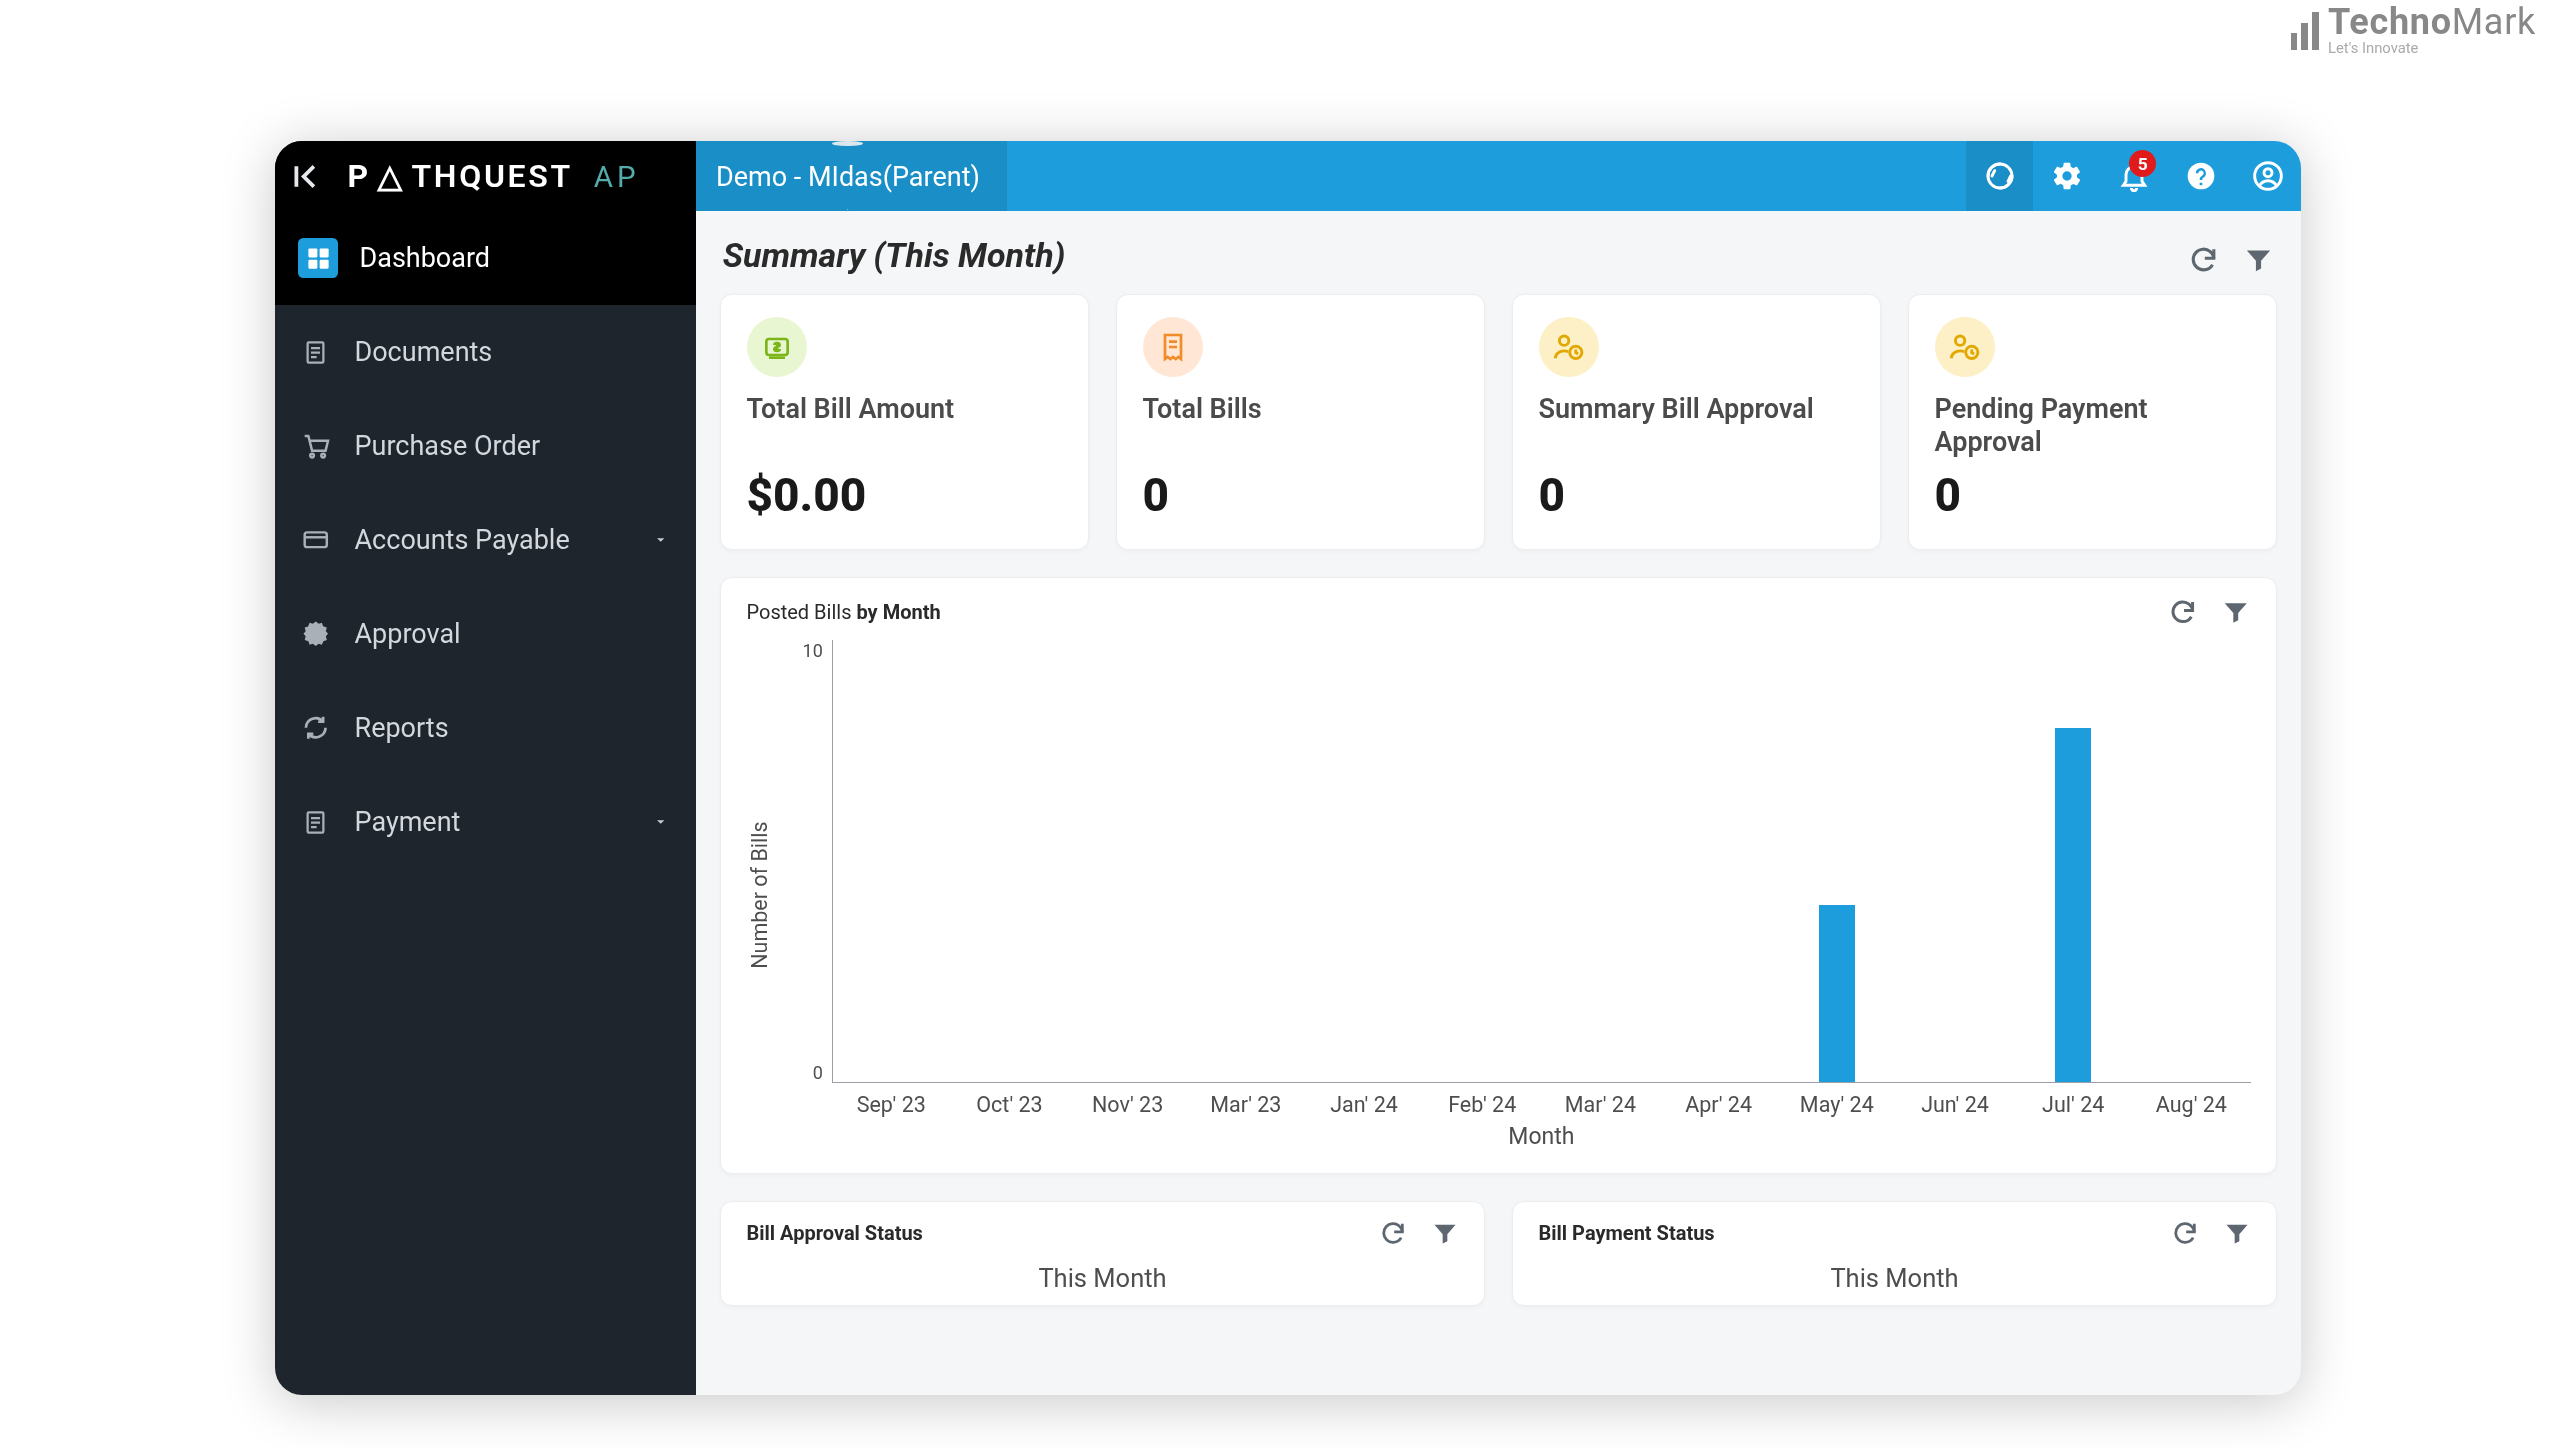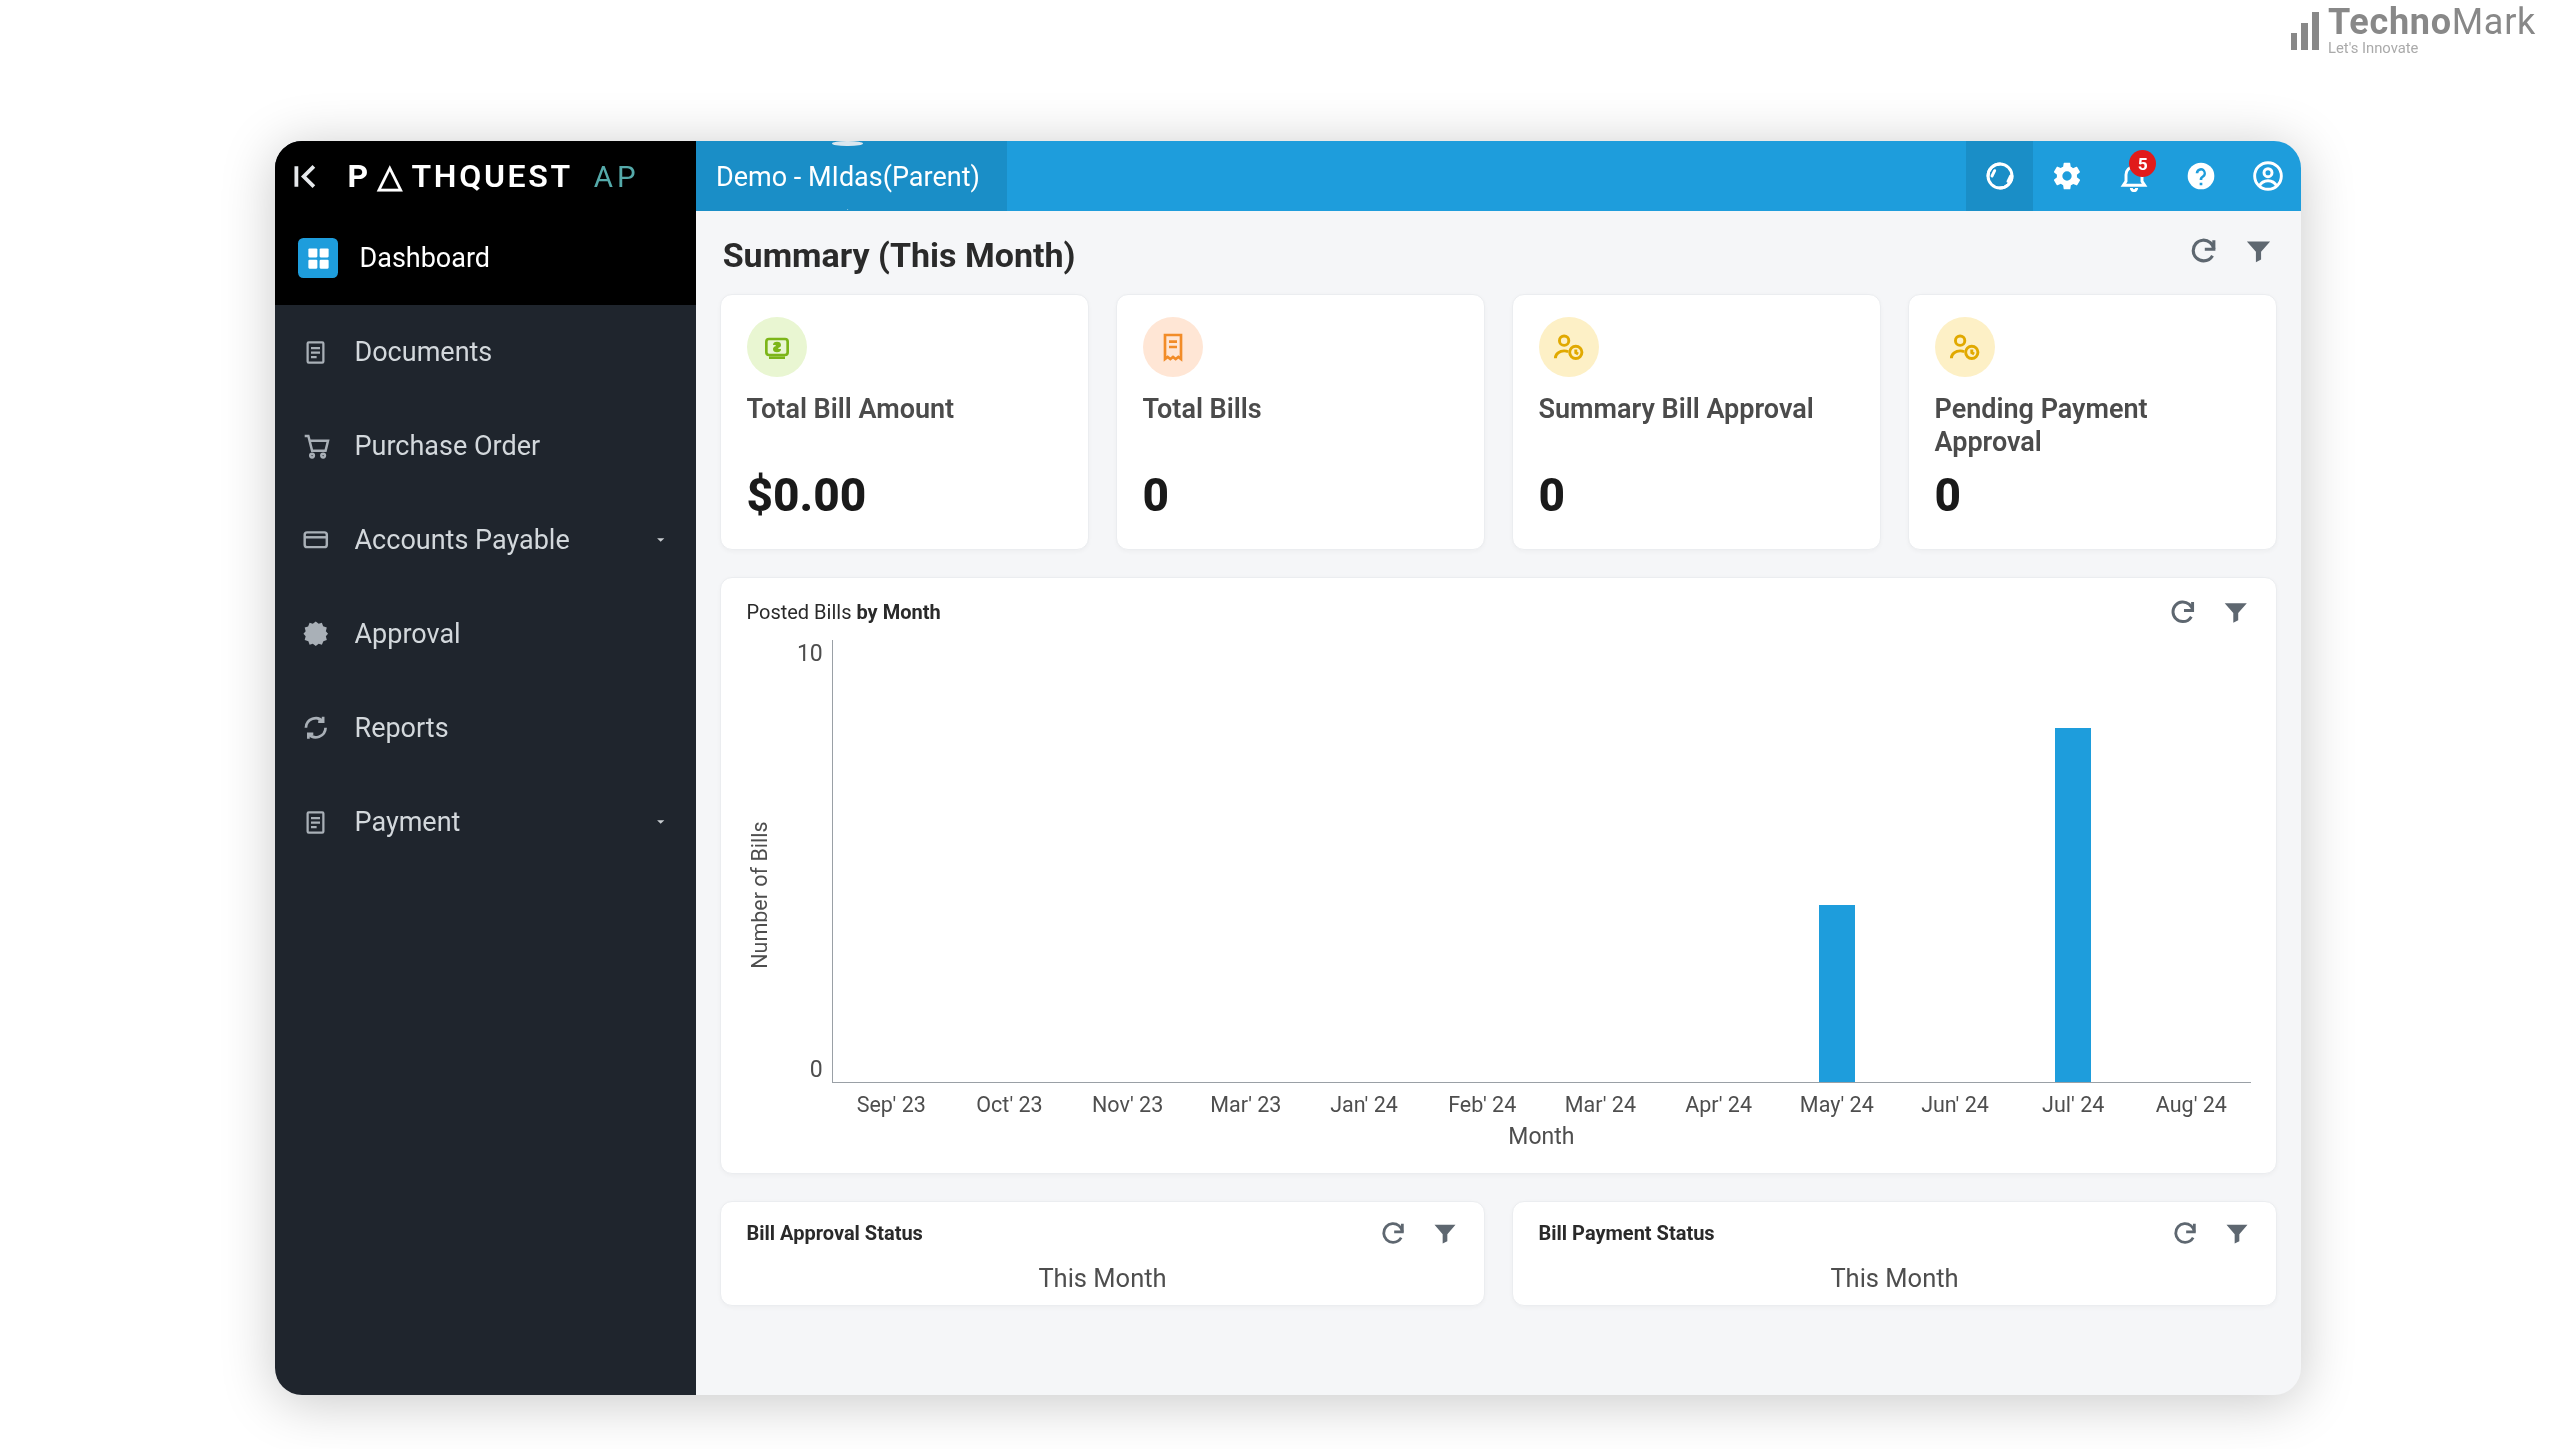--- a/index.html
+++ b/index.html
@@ -38,40 +38,40 @@
 .org-switch { display: flex; align-items: center; gap: 14.8px; background: #1a8ec7; height: 100%; padding: 0 27px 0 20px; font-size: 27px; flex-direction: column; }
 .org-avatar { width: 31px; height: 31px; border-radius: 50%; background: #dbe7ef; }
 .topbar-spacer { flex: 1; }
 .topbar-actions { display: flex; align-items: stretch; height: 100%; }
 .topbar-btn { width: 67px; display: flex; align-items: center; justify-content: center; position: relative; cursor: pointer; }
 .topbar-btn.hl { background: #1a8ec7; }
 .badge { position: absolute; top: 9.4px; right: 10.7px; min-width: 27px; height: 27px; border-radius: 13.4px; background: #e11b1b; color: #fff; font-size: 17.4px; font-weight: 700; display: flex; align-items: center; justify-content: center; padding: 0 5.4px; }
 
 .content { flex: 1; overflow: hidden; padding: 20px 24px 0 24px; }
 
-.section-head { display: flex; align-items: flex-start; margin: 4px 2.7px 19px 2.7px; }
+.section-head { display: flex; align-items: flex-end; margin: 4px 2.7px 19px 2.7px; font-style: italic; }
 .section-title { font-size: 34px; font-weight: 700; color: #2a2a2a; }
 .section-actions { margin-left: auto; display: flex; gap: 24px; color: #5e6770; }
 
 .summary-cards { display: grid; grid-template-columns: repeat(4, 1fr); gap: 27px; }
 .card { background: #fff; border: 0.7px solid #ebedf0; border-radius: 12px; padding: 21.5px 25.5px 27px 25.5px; box-shadow: 0 1.3px 4px rgba(0,0,0,0.03); }
 .stat-icon { width: 60px; height: 60px; border-radius: 50%; display: flex; align-items: center; justify-content: center; margin-bottom: 16px; }
 .stat-label { font-size: 27px; color: #4b4b4b; font-weight: 600; line-height: 1.25; margin-bottom: 8px; min-height: 67px; }
 .stat-value { font-size: 46px; font-weight: 800; color: #1a1a1a; }
 
 .panel { background: #fff; border: 0.7px solid #ebedf0; border-radius: 12px; margin-top: 27px; padding: 19px 25.5px 23px 25.5px; box-shadow: 0 1.3px 4px rgba(0,0,0,0.03); }
 .panel-head { display: flex; align-items: center; }
 .panel-title { font-size: 20px; color: #2a2a2a; }
 .panel-title b { font-weight: 700; }
 
 .chart-wrap { display: flex; margin-top: 13.4px; }
 .y-axis-label { writing-mode: vertical-rl; transform: rotate(180deg); font-size: 21.5px; color: #4e4e4e; text-align: center; margin-right: 6.7px; }
 .chart-inner { flex: 1; display: flex; flex-direction: column; }
 .plot-row { display: flex; }
-.y-ticks { width: 54px; display: flex; flex-direction: column; justify-content: space-between; align-items: flex-end; font-size: 23px; color: #4e4e4e; padding-right: 9.4px; }
+.y-ticks { width: 54px; display: flex; flex-direction: column; justify-content: space-between; align-items: flex-end; font-size: 18px; color: #4e4e4e; padding-right: 9.4px; }
 .plot-area { flex: 1; height: 443px; border-left: 1.3px solid #9aa0a6; border-bottom: 1.3px solid #9aa0a6; position: relative; display: grid; grid-template-columns: repeat(12, 1fr); align-items: end; }
 .bar-slot { display: flex; justify-content: center; align-items: flex-end; height: 100%; }
 .bar { width: 36px; background: #1e9ddc; }
 .x-ticks { display: grid; grid-template-columns: repeat(12, 1fr); margin-left: 54px; margin-top: 9.4px; }
 .x-tick { text-align: center; font-size: 21.5px; color: #4e4e4e; }
 .x-label { text-align: center; font-size: 23px; color: #4e4e4e; margin-top: 5.4px; margin-left: 54px; }
 
 .two-col { display: grid; grid-template-columns: 1fr 1fr; gap: 27px; margin-top: 27px; }
 .sub-panel { background: #fff; border: 0.7px solid #ebedf0; border-radius: 12px; padding: 17.4px 25.5px 12px 25.5px; box-shadow: 0 1.3px 4px rgba(0,0,0,0.03); }
 .sub-head { display: flex; align-items: center; }

